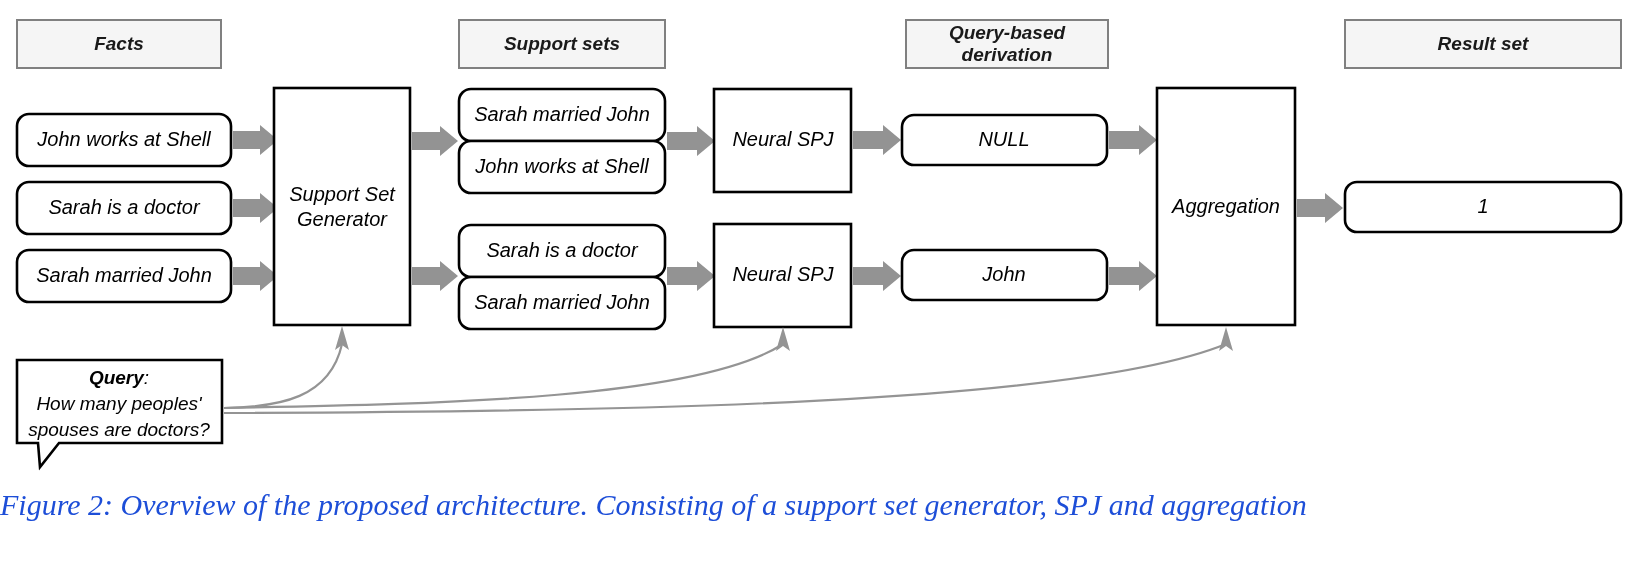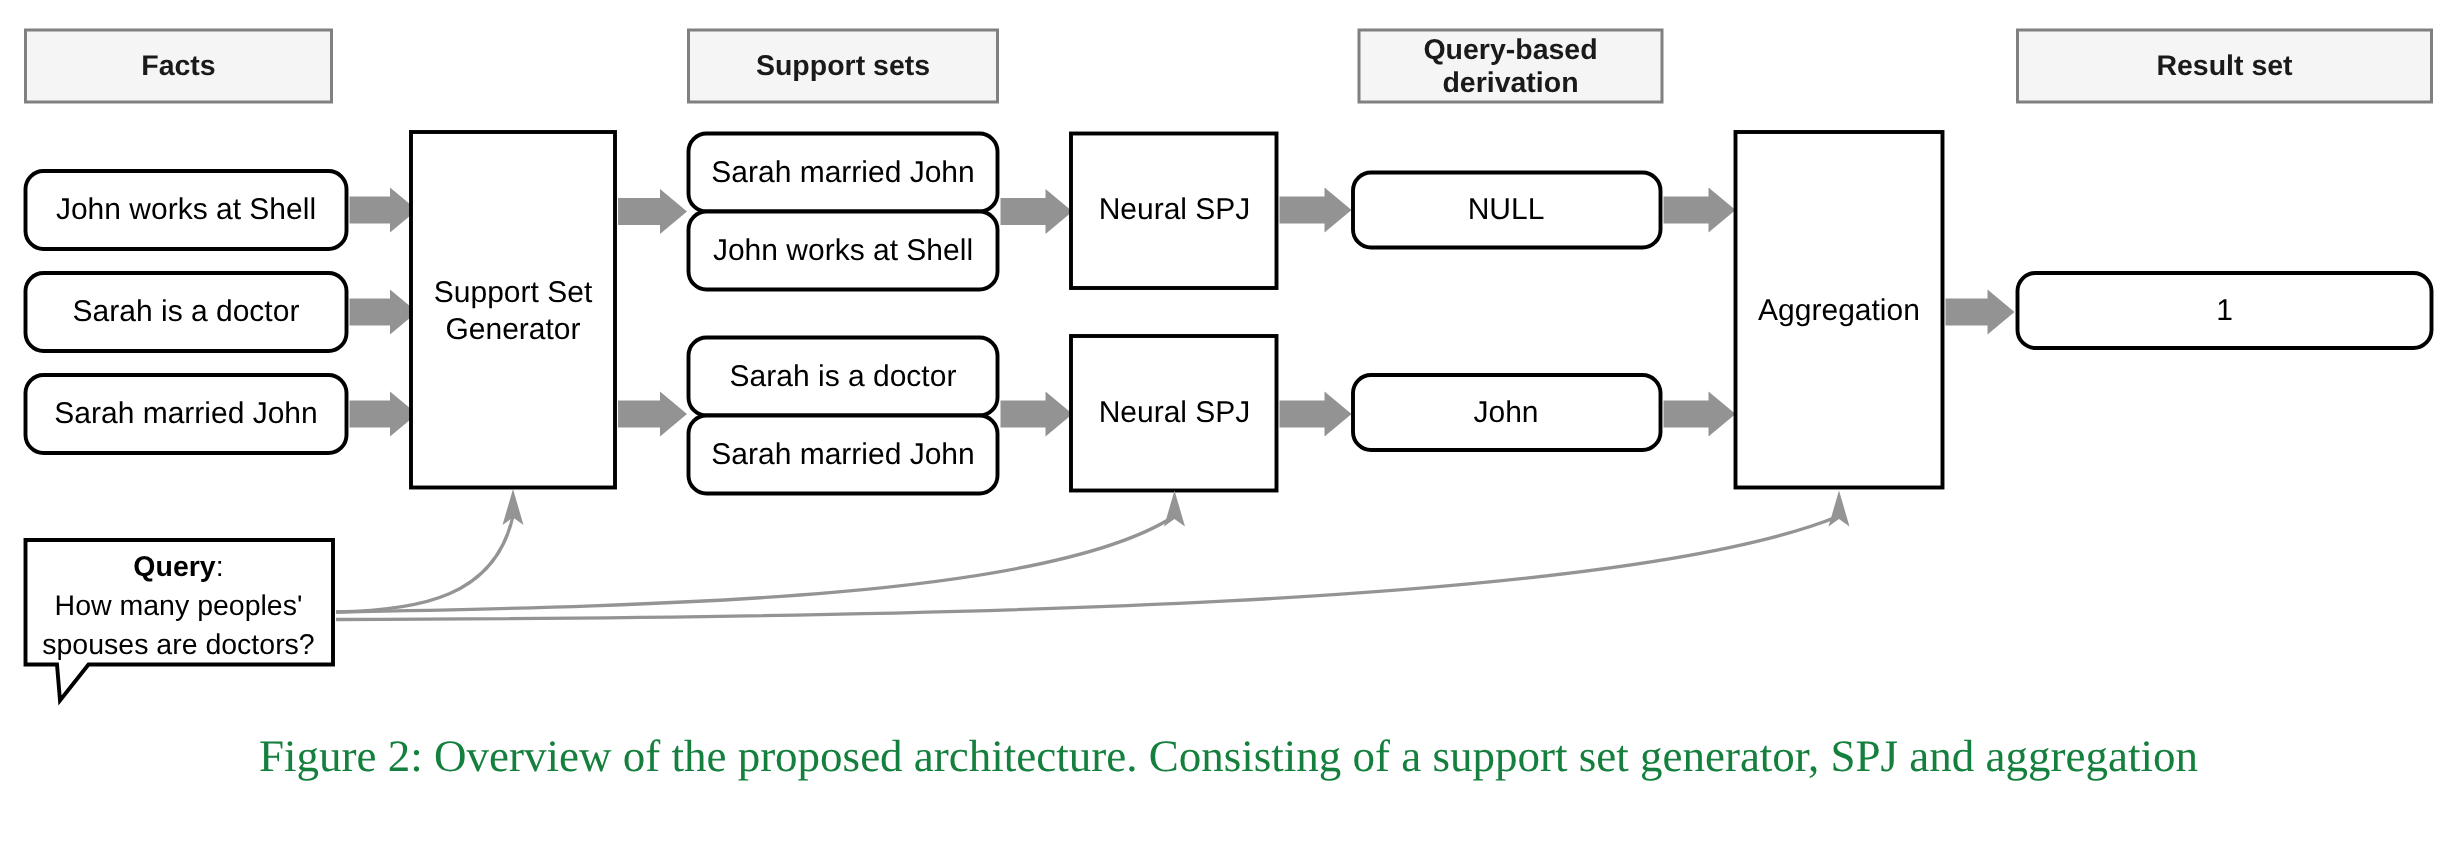--- a/index.html
+++ b/index.html
@@ -11,20 +11,21 @@
     width: 1638px;
     height: 566px;
     font-family: "Liberation Sans", sans-serif;
     position: relative;
     overflow: hidden;
   }
   #figure-root {
     position: relative;
     width: 1638px;
     height: 534px;
+    font-style: italic;
   }
   svg#diagram {
     position: absolute;
     left: 0;
     top: 0;
     width: 1638px;
     height: 490px;
     display: block;
   }
   .hdr-rect {
@@ -81,24 +82,24 @@
     stroke-width: 2.2;
   }
   .qhead {
     fill: #949494;
   }
   .caption {
     position: absolute;
     left: 0;
     top: 488px;
     width: 1638px;
-    text-align: center;
+    text-align: left;
     font-family: "Liberation Serif", serif;
     font-size: 30px;
-    color: #15803d;
+    color: #1d4ed8;
     letter-spacing: 0px;
     white-space: nowrap;
   }
 </style>
 </head>
 <body>
 
 <div id="figure-root">
 
   <svg id="diagram" viewBox="0 0 1638 490">

